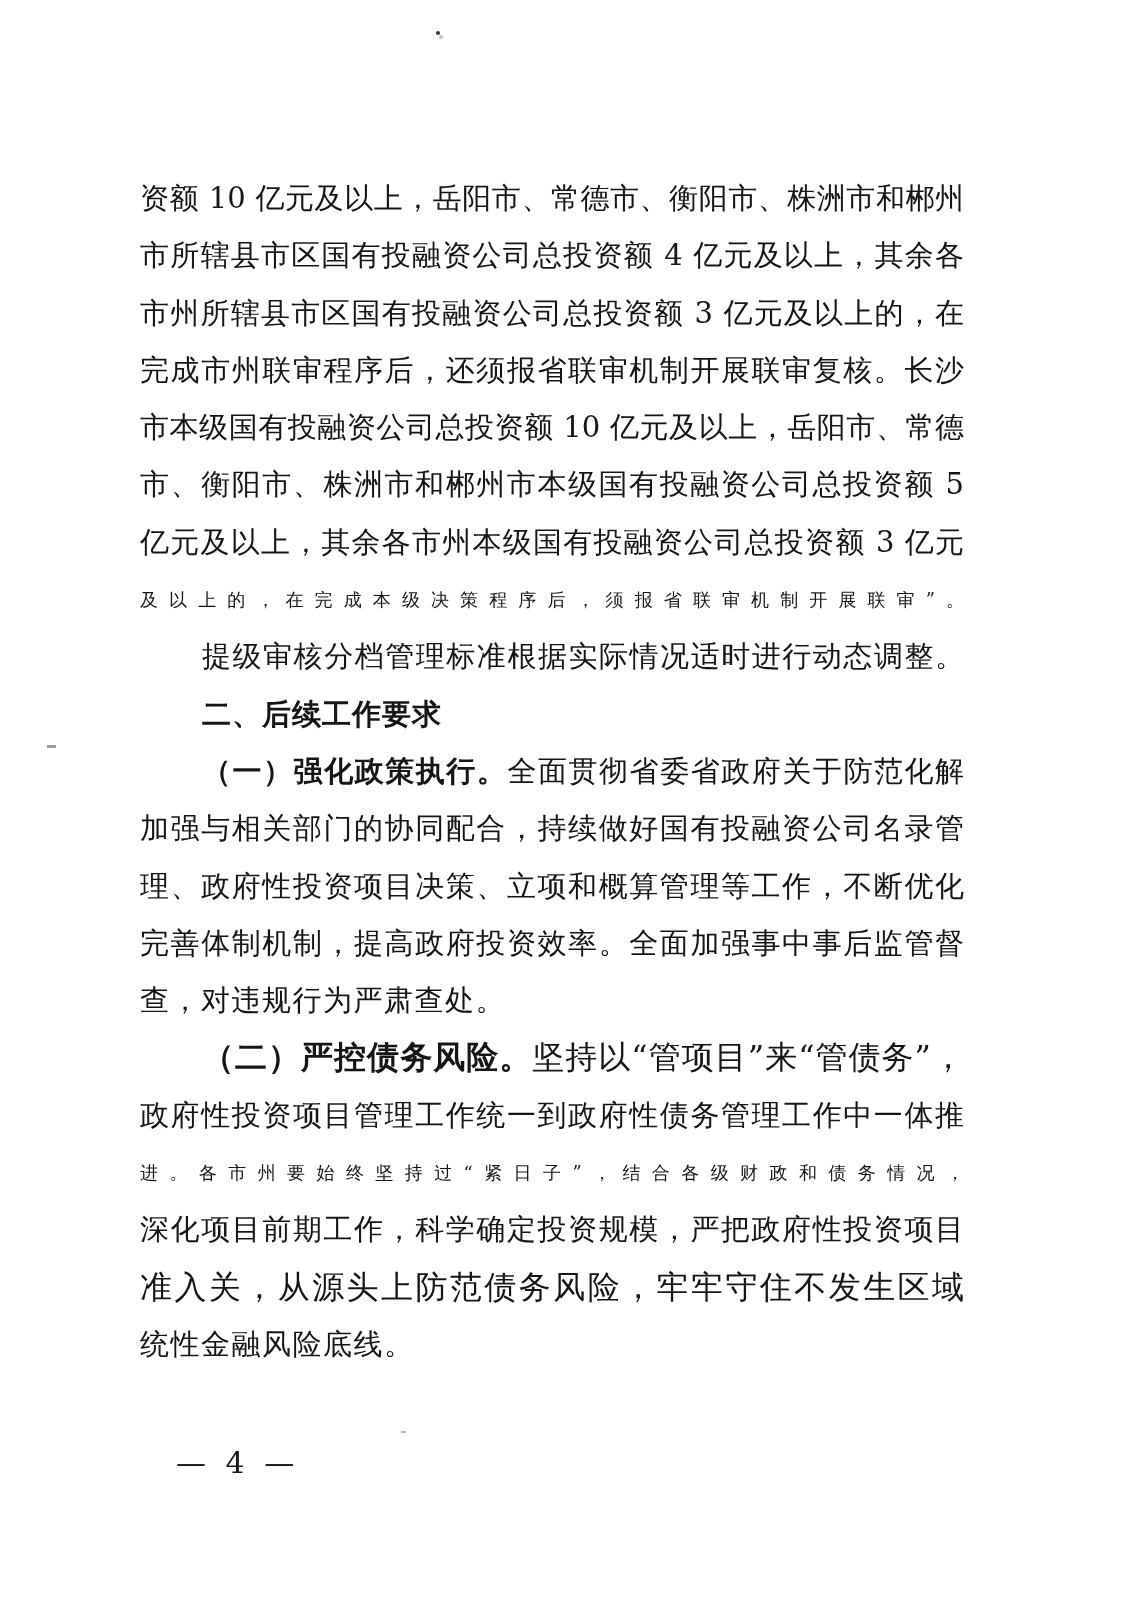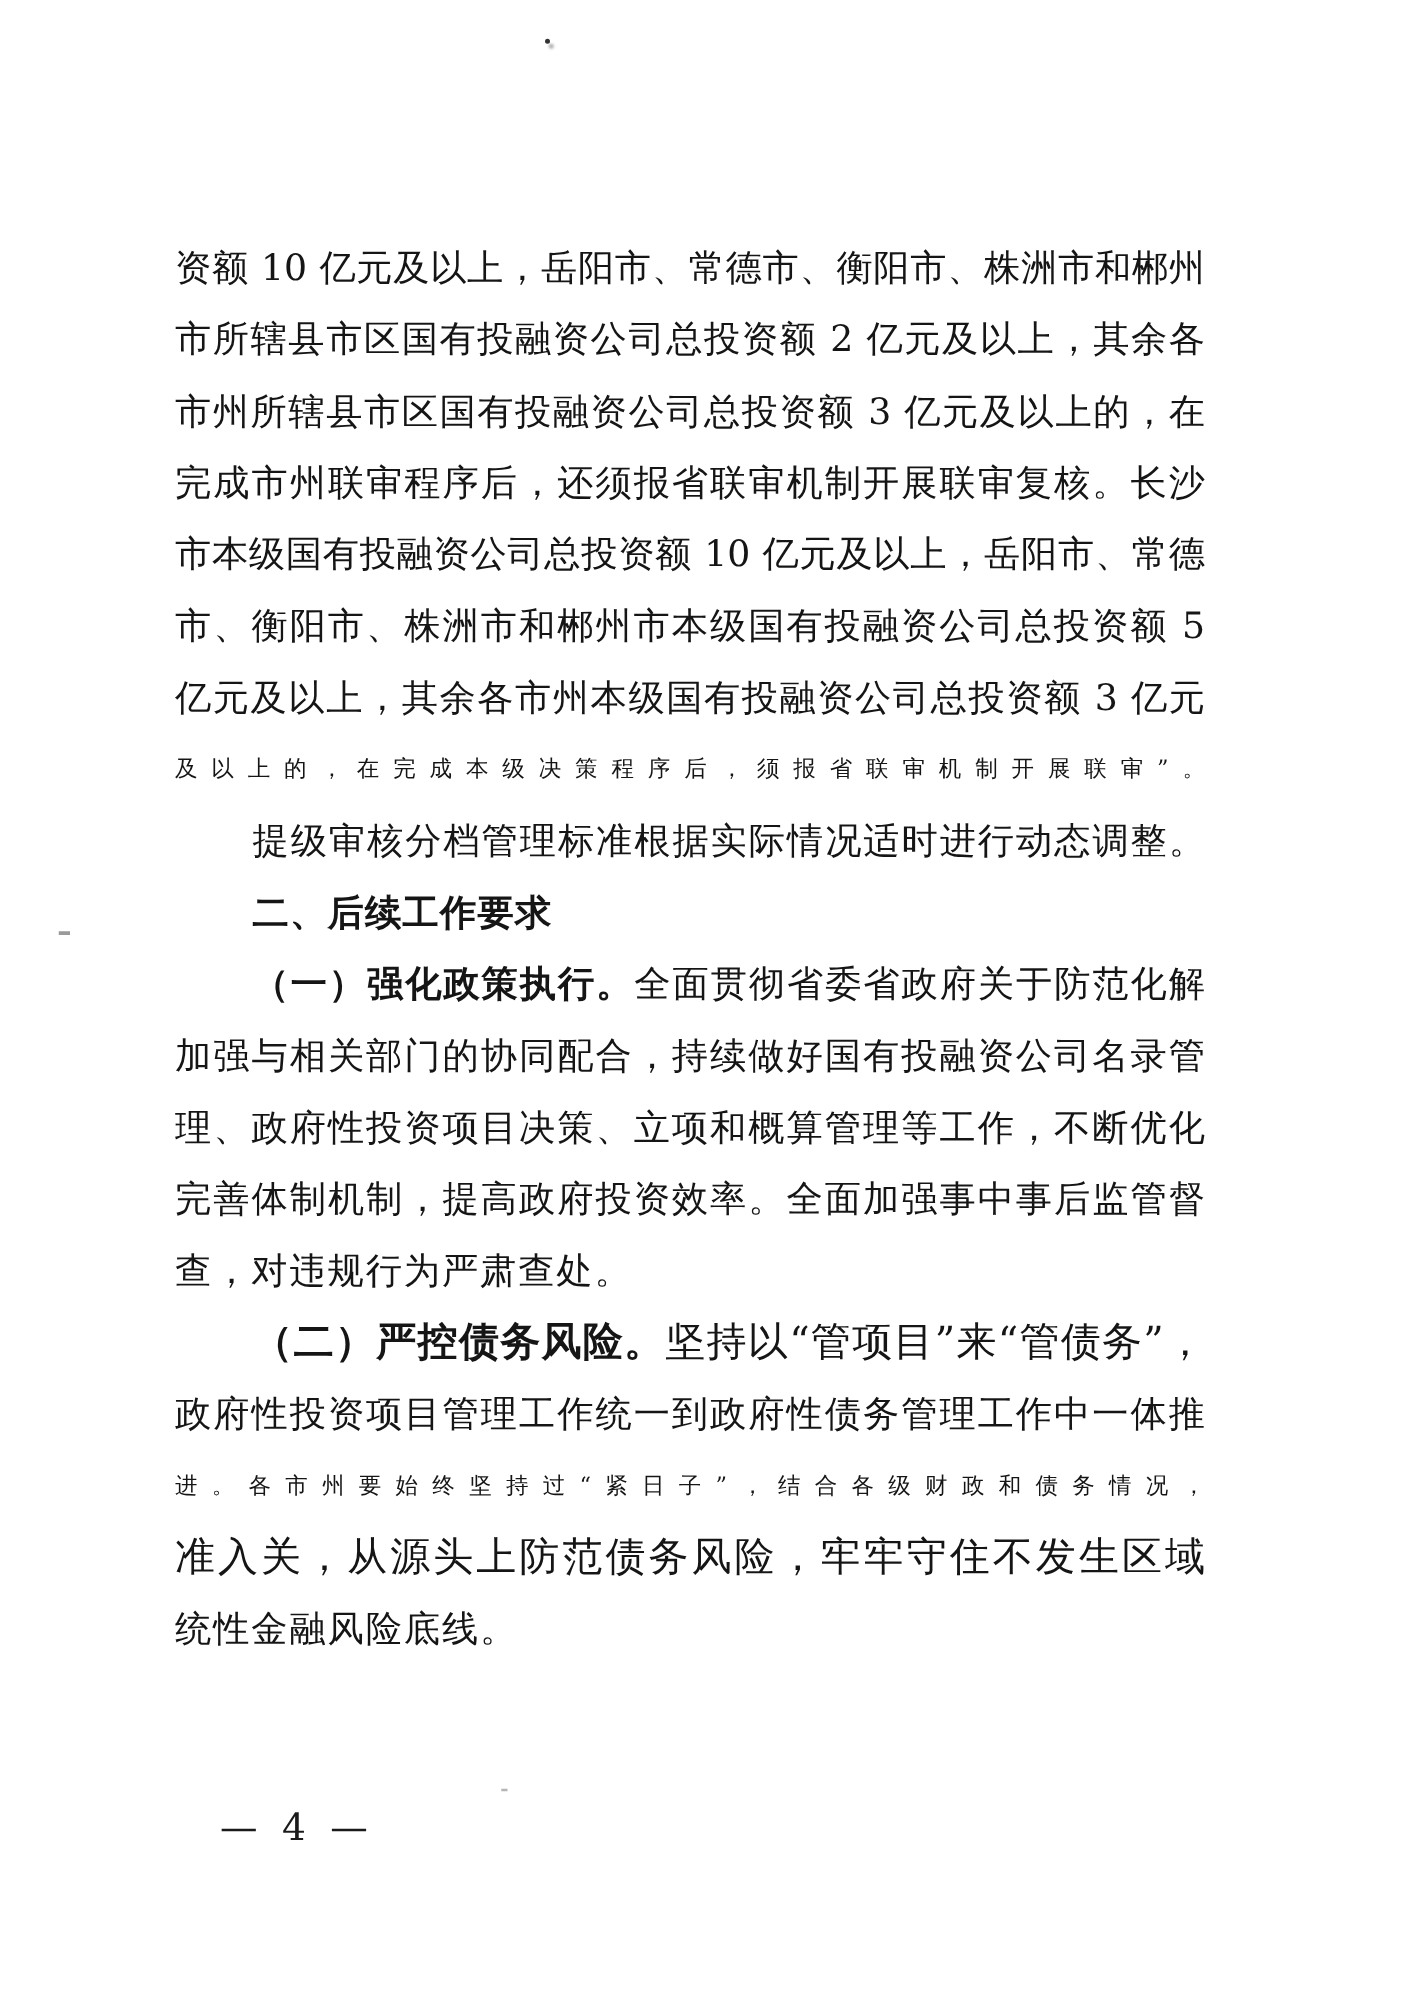--- a/index.html
+++ b/index.html
@@ -9,21 +9,21 @@
     height: 1600px;
     margin: 0 auto;
     background: #ffffff;
     color: #151515;
     font-family: "DejaVu Serif", "Liberation Serif", serif;
     overflow: hidden;
   }
   .text-block {
     position: absolute;
     left: 140px;
-    top: 186px;
+    top: 170px;
     width: 824px;
   }
   .line {
     height: 57.3px;
     line-height: 57.3px;
     font-size: 29px;
     text-align: justify;
     text-align-last: justify;
     overflow: hidden;
   }
@@ -61,36 +61,37 @@
 <body>
 
 <div class="page">
 
   <div class="speck speck-a"></div>
   <div class="speck speck-b"></div>
   <div class="speck speck-c"></div>
 
   <div class="text-block">
     <div class="line"><span class="lead"></span><span>资额 10 亿元及以上，岳阳市、常德市、衡阳市、株洲市和郴州</span></div>
-    <div class="line"><span class="lead"></span><span>市所辖县市区国有投融资公司总投资额 2 亿元及以上，其余各</span></div>
+    <div class="line"><span class="lead"></span><span>市所辖县市区国有投融资公司总投资额 4 亿元及以上，其余各</span></div>
     <div class="line"><span class="lead"></span><span>市州所辖县市区国有投融资公司总投资额 3 亿元及以上的，在</span></div>
     <div class="line"><span class="lead"></span><span>完成市州联审程序后，还须报省联审机制开展联审复核。长沙</span></div>
     <div class="line"><span class="lead"></span><span>市本级国有投融资公司总投资额 10 亿元及以上，岳阳市、常德</span></div>
     <div class="line"><span class="lead"></span><span>市、衡阳市、株洲市和郴州市本级国有投融资公司总投资额 5</span></div>
     <div class="line"><span class="lead"></span><span>亿元及以上，其余各市州本级国有投融资公司总投资额 3 亿元</span></div>
     <div class="line fs26"><span class="lead"></span><span>及以上的，在完成本级决策程序后，须报省联审机制开展联审”。</span></div>
     <div class="line indent"><span class="lead"></span><span>提级审核分档管理标准根据实际情况适时进行动态调整。</span></div>
     <div class="line indent heading"><span class="lead">二、后续工作要求</span><span></span></div>
     <div class="line indent"><span class="lead">（一）强化政策执行。</span><span>全面贯彻省委省政府关于防范化解</span></div>
     <div class="line"><span class="lead"></span><span>加强与相关部门的协同配合，持续做好国有投融资公司名录管</span></div>
     <div class="line"><span class="lead"></span><span>理、政府性投资项目决策、立项和概算管理等工作，不断优化</span></div>
     <div class="line"><span class="lead"></span><span>完善体制机制，提高政府投资效率。全面加强事中事后监管督</span></div>
     <div class="line last"><span class="lead"></span><span>查，对违规行为严肃查处。</span></div>
     <div class="line indent fs27"><span class="lead">（二）严控债务风险。</span><span>坚持以“管项目”来“管债务”，把</span></div>
     <div class="line"><span class="lead"></span><span>政府性投资项目管理工作统一到政府性债务管理工作中一体推</span></div>
     <div class="line fs26"><span class="lead"></span><span>进。各市州要始终坚持过“紧日子”，结合各级财政和债务情况，</span></div>
+    <div class="line"><span class="lead"></span><span>深化项目前期工作，科学确定投资规模，严把政府性投资项目</span></div>
     <div class="line fs28"><span class="lead"></span><span>准入关，从源头上防范债务风险，牢牢守住不发生区域性、系</span></div>
     <div class="line last"><span class="lead"></span><span>统性金融风险底线。</span></div>
   </div>
 
   <div class="page-number">— 4 —</div>
 
 </div>
 
 </body></html>

